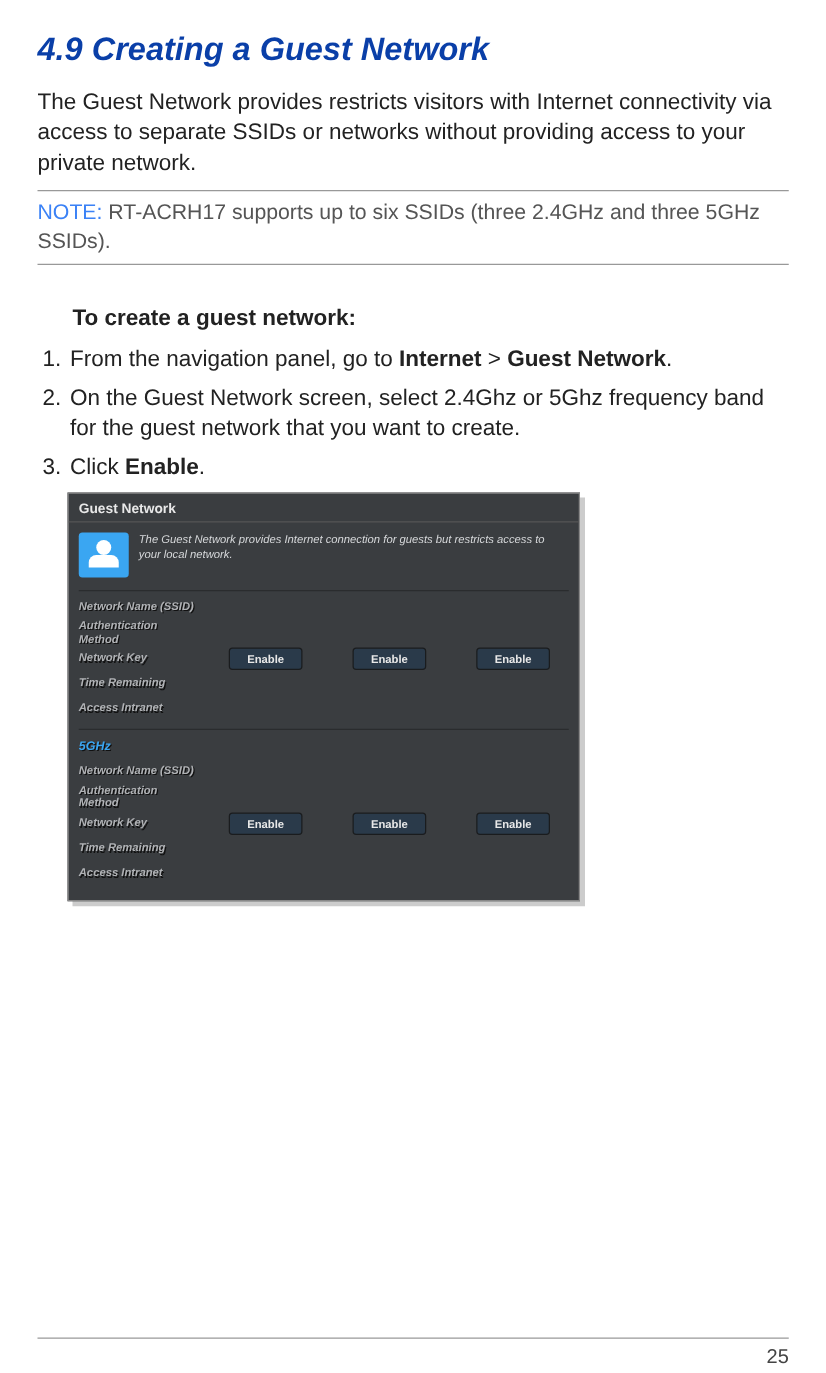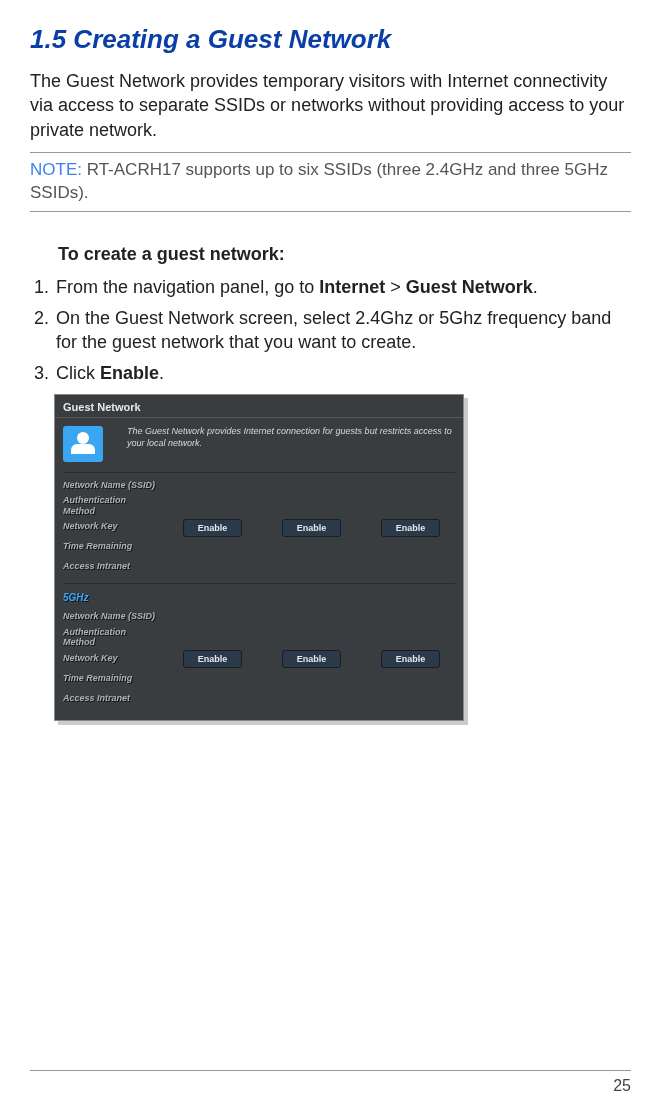--- a/index.html
+++ b/index.html
@@ -65,21 +65,21 @@
       color: #e8e8e8;
       font-size: 11px;
       font-weight: 700;
       padding: 6px 8px 4px 8px;
       border-bottom: 1px solid #555;
     }
     .shot-banner {
       display: flex;
       align-items: flex-start;
       padding: 8px;
-      gap: 24px;
+      gap: 8px;
     }
     .shot-icon {
       width: 40px;
       height: 36px;
       background: #3aa6f2;
       border-radius: 3px;
       position: relative;
       flex-shrink: 0;
     }
     .shot-icon::before, .shot-icon::after {
@@ -147,23 +147,23 @@
       border-top: 1px solid #999;
       padding-top: 6px;
       text-align: right;
       font-size: 16px;
       color: #444;
     }
   </style>
 </head>
 <body>
 
-<h2 class="section-heading">1.5    Creating a Guest Network</h2>
-
-<p class="intro">The Guest Network provides temporary visitors with Internet connectivity via access to separate SSIDs or networks without providing access to your private network.</p>
+<h2 class="section-heading">4.9    Creating a Guest Network</h2>
+
+<p class="intro">The Guest Network provides restricts visitors with Internet connectivity via access to separate SSIDs or networks without providing access to your private network.</p>
 
 <hr class="hr">
 <p class="note">
   <span class="label">NOTE:</span>
   <span>RT-ACRH17 supports up to six SSIDs (three 2.4GHz and three 5GHz SSIDs).</span>
 </p>
 <hr class="hr">
 
 <p class="subhead">To create a guest network:</p>
 

